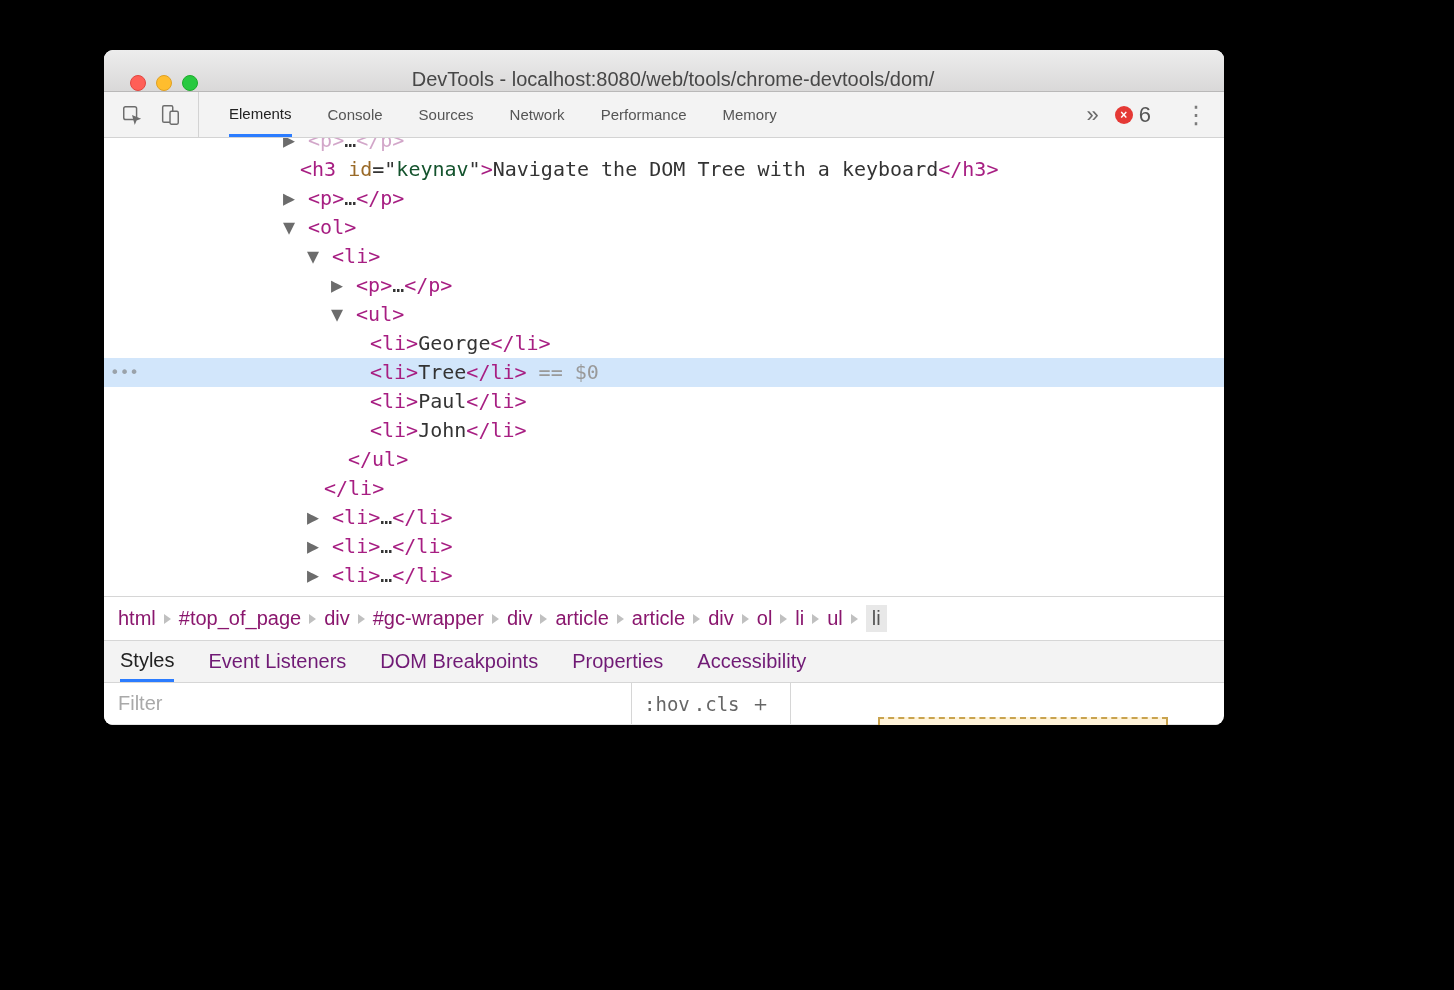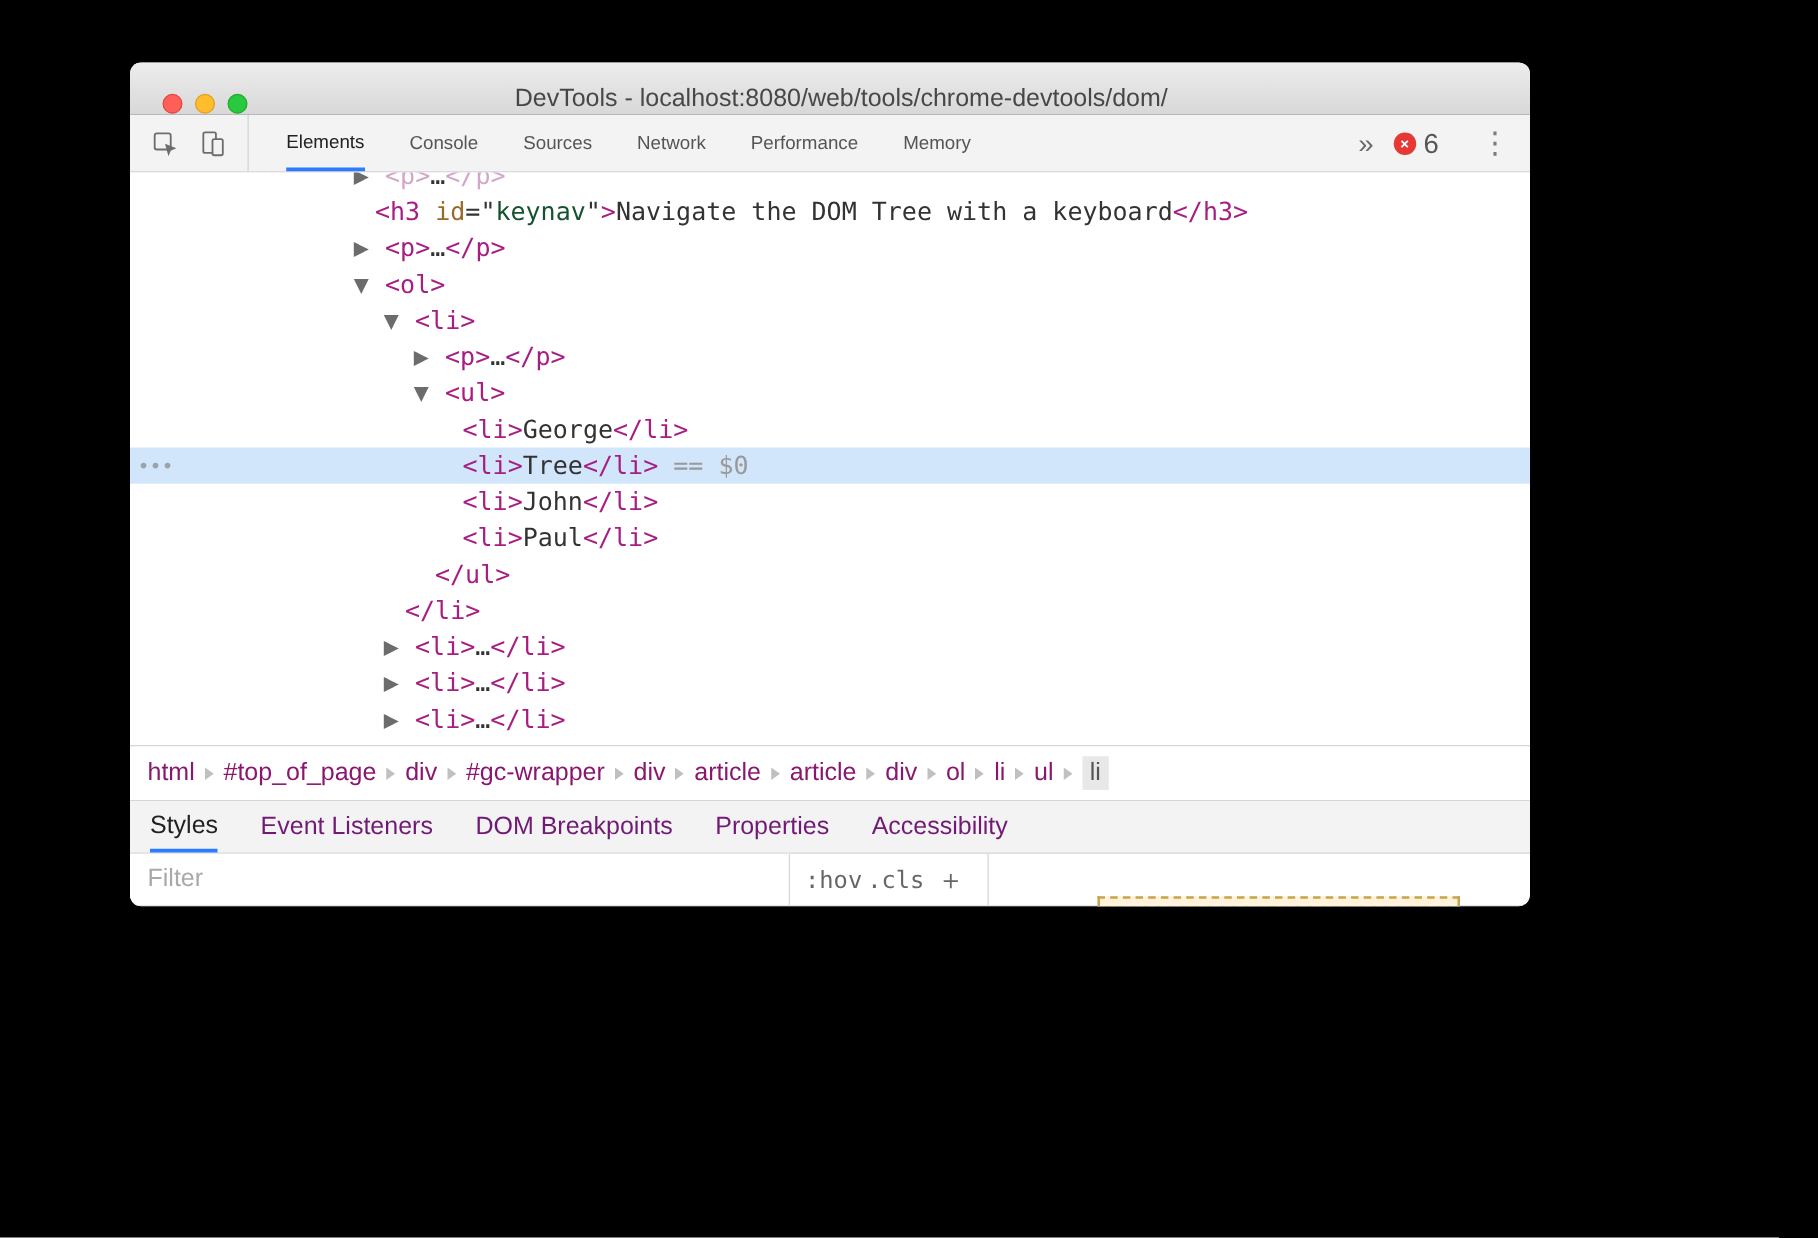--- a/index.html
+++ b/index.html
@@ -165,23 +165,23 @@
       <div class="row"><span class="pad" style="width:202px"></span><span class="arrow">▼</span> <span class="tag">&lt;li&gt;</span></div>
 
       <div class="row"><span class="pad" style="width:226px"></span><span class="arrow">▶</span> <span class="tag">&lt;p&gt;</span><span class="punct">…</span><span class="tag">&lt;/p&gt;</span></div>
 
       <div class="row"><span class="pad" style="width:226px"></span><span class="arrow">▼</span> <span class="tag">&lt;ul&gt;</span></div>
 
       <div class="row"><span class="pad" style="width:266px"></span><span class="tag">&lt;li&gt;</span><span class="text">George</span><span class="tag">&lt;/li&gt;</span></div>
 
       <div class="row selected-row"><span class="row-gutter-dots">•••</span><span class="pad" style="width:266px"></span><span class="tag">&lt;li&gt;</span><span class="text">Tree</span><span class="tag">&lt;/li&gt;</span><span class="sel-annot"> == $0</span></div>
 
+      <div class="row"><span class="pad" style="width:266px"></span><span class="tag">&lt;li&gt;</span><span class="text">Paul</span><span class="tag">&lt;/li&gt;</span></div>
+
       <div class="row"><span class="pad" style="width:266px"></span><span class="tag">&lt;li&gt;</span><span class="text">John</span><span class="tag">&lt;/li&gt;</span></div>
-
-      <div class="row"><span class="pad" style="width:266px"></span><span class="tag">&lt;li&gt;</span><span class="text">Paul</span><span class="tag">&lt;/li&gt;</span></div>
 
       <div class="row"><span class="pad" style="width:244px"></span><span class="tag">&lt;/ul&gt;</span></div>
       <div class="row"><span class="pad" style="width:220px"></span><span class="tag">&lt;/li&gt;</span></div>
 
       <div class="row"><span class="pad" style="width:202px"></span><span class="arrow">▶</span> <span class="tag">&lt;li&gt;</span><span class="punct">…</span><span class="tag">&lt;/li&gt;</span></div>
       <div class="row"><span class="pad" style="width:202px"></span><span class="arrow">▶</span> <span class="tag">&lt;li&gt;</span><span class="punct">…</span><span class="tag">&lt;/li&gt;</span></div>
       <div class="row"><span class="pad" style="width:202px"></span><span class="arrow">▶</span> <span class="tag">&lt;li&gt;</span><span class="punct">…</span><span class="tag">&lt;/li&gt;</span></div>
       <div class="row cut"><span class="pad" style="width:202px"></span><span class="arrow">▶</span> <span class="tag">&lt;li&gt;</span><span class="punct">…</span><span class="tag">&lt;/li&gt;</span></div>
     </div>
   </div>

